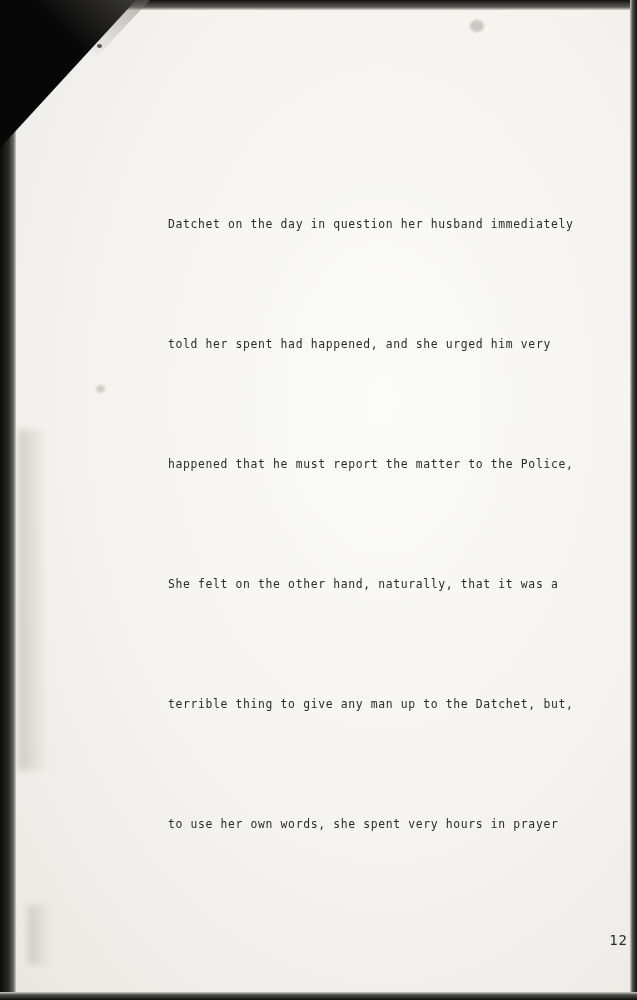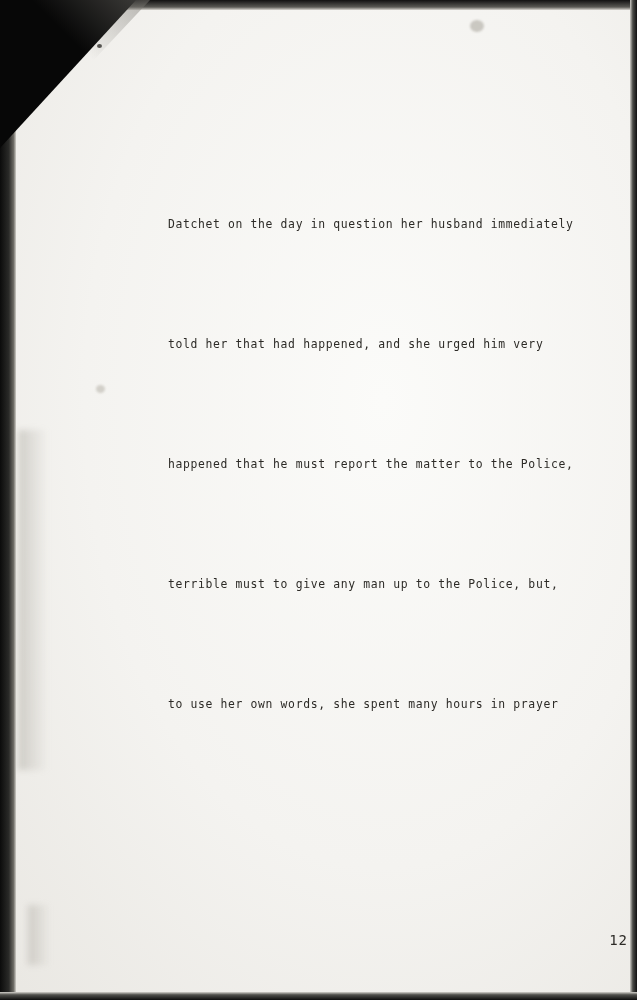--- a/index.html
+++ b/index.html
@@ -145,24 +145,25 @@
 
   <div class="sheet"></div>
 
   <div class="stain-a"></div>
   <div class="stain-b"></div>
   <div class="stain-c"></div>
   <div class="stain-d"></div>
 
   <div class="typescript">
     <span class="line">Datchet on the day in question her husband immediately</span>
-    <span class="line">told her that had happened, and she urged him very</span>
+    <span class="line">told her spent had happened, and she urged him very</span>
     <span class="line">happened that he must report the matter to the Police,</span>
-    <span class="line">terrible must to give any man up to the Police, but,</span>
-    <span class="line">to use her own words, she spent many hours in prayer</span>
+    <span class="line">She felt on the other hand, naturally, that it was a</span>
+    <span class="line">terrible thing to give any man up to the Datchet, but,</span>
+    <span class="line">to use her own words, she spent very hours in prayer</span>
     
     
     
     
     
   </div>
 
   <div class="page-number">12.</div>
 
   <div class="frame-top"></div>

